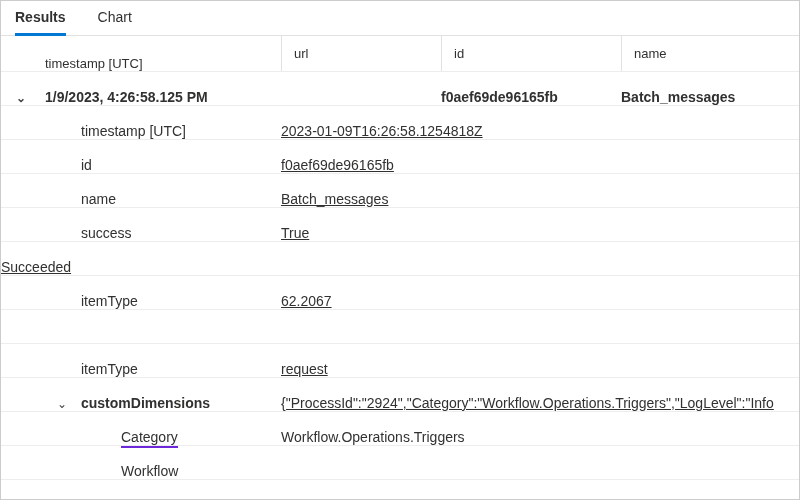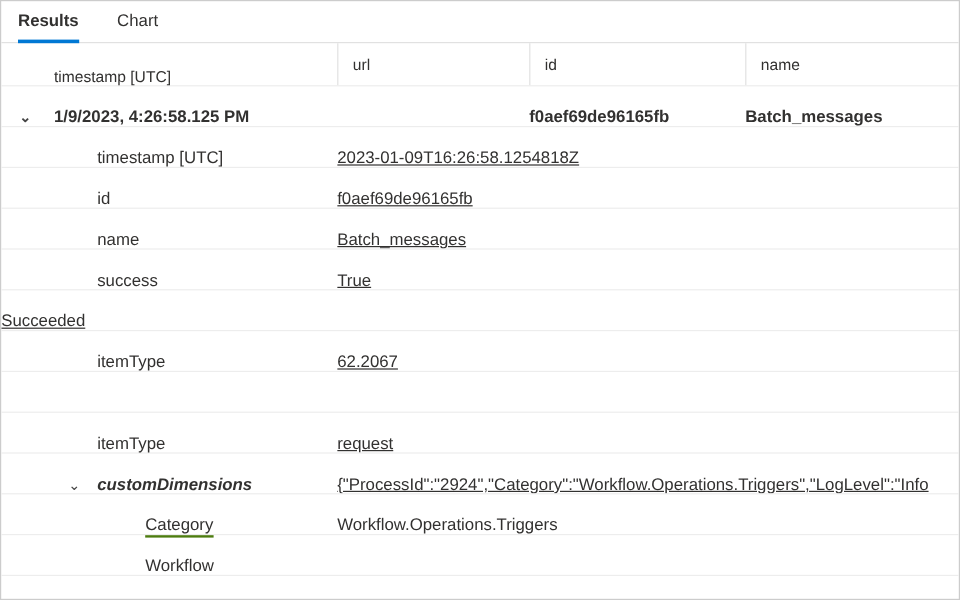--- a/index.html
+++ b/index.html
@@ -77,35 +77,35 @@
       white-space: nowrap;
       overflow: hidden;
       text-decoration: underline;
     }
     .sub-expander {
       width: 80px;
       flex-shrink: 0;
       text-align: right;
       padding-right: 14px;
     }
-    .detail-row.has-expand .detail-key { padding-left: 0; font-style: italic; }
+    .detail-row.has-expand .detail-key { padding-left: 0; }
     .has-expand .detail-key-inner { font-weight: 600; }
     .sub-row {
       height: 34px;
     }
     .sub-key {
       width: 280px;
       flex-shrink: 0;
       padding-left: 120px;
     }
     .sub-val {
       flex: 1;
     }
     .underline-red {
-      border-bottom: 2px solid #4d7c0f;
+      border-bottom: 2px solid #6d28d9;
       padding-bottom: 1px;
     }
   </style>
 </head>
 <body>
 
 <div class="tabs">
   <div class="tab active">Results</div>
   <div class="tab">Chart</div>
 </div>

